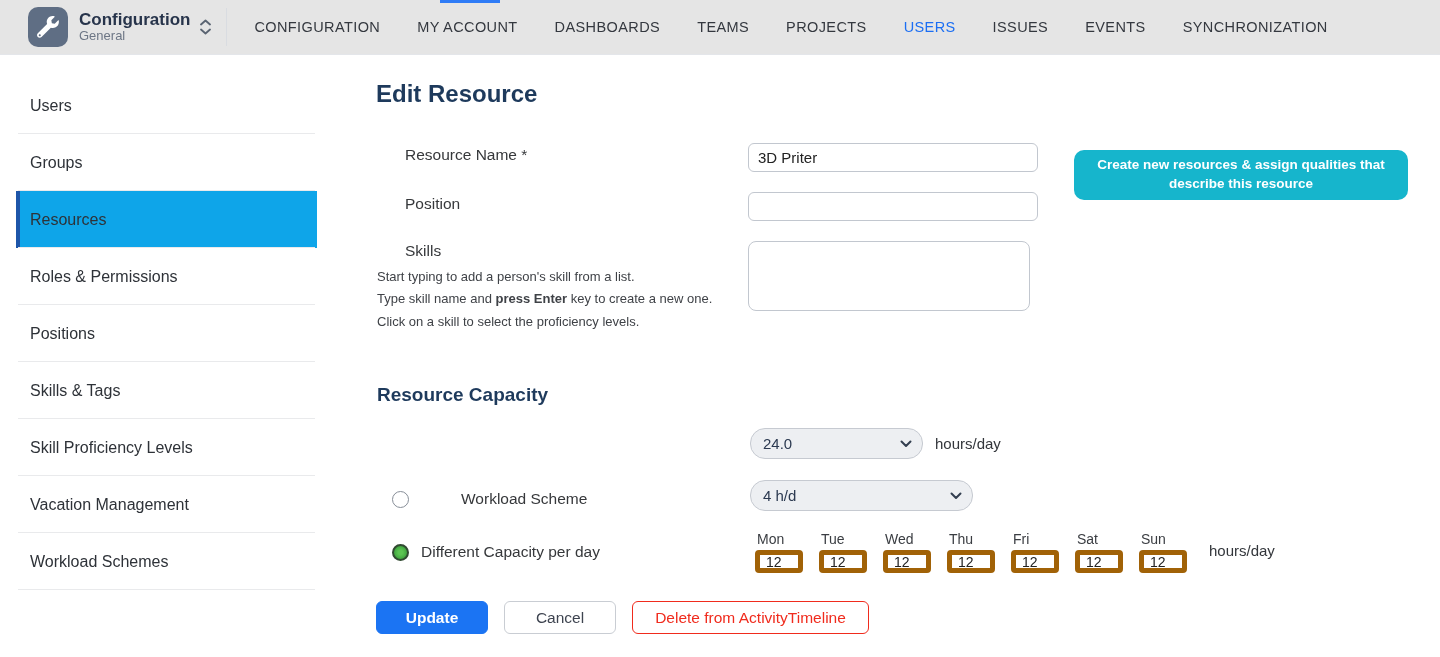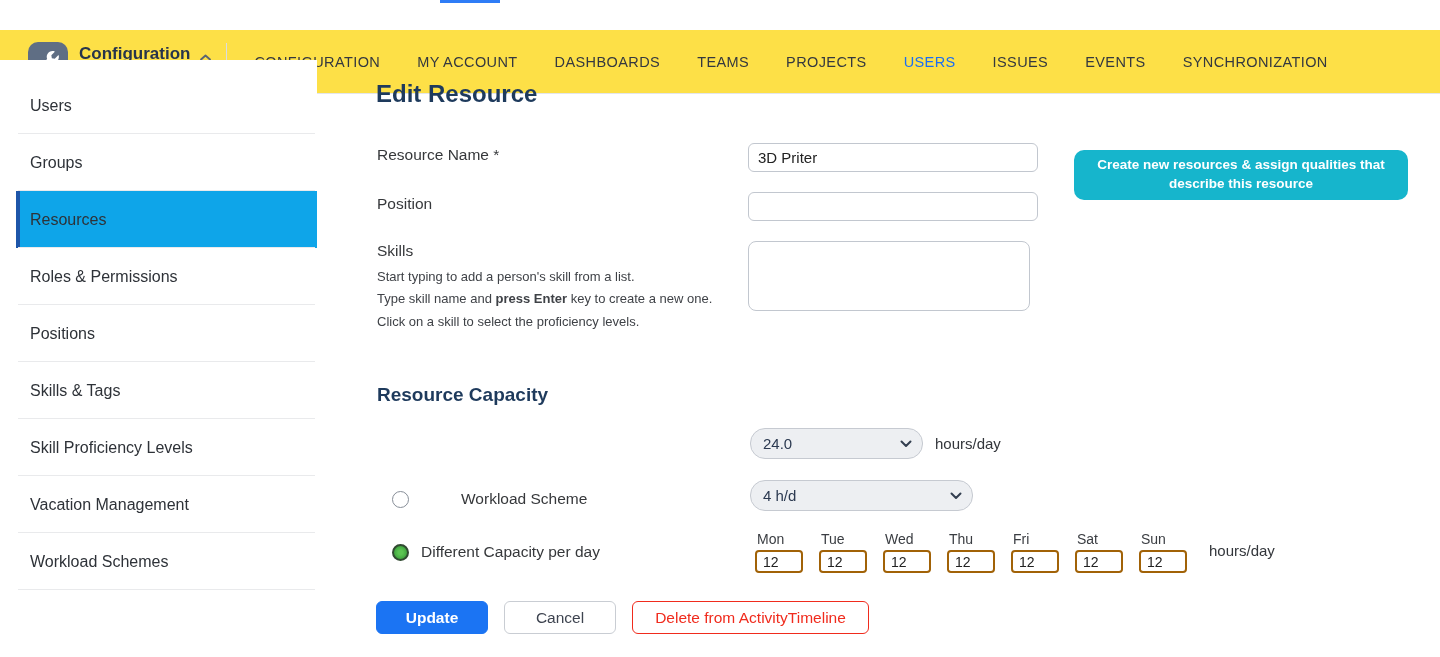--- a/index.html
+++ b/index.html
@@ -5,23 +5,23 @@
   * { box-sizing: border-box; margin: 0; padding: 0; }
   html,body { width:1440px; height:657px; }
   body {
     font-family: "Liberation Sans", "DejaVu Sans", sans-serif;
     background:#fff; color:#2e3238;
   }
   .frame { position:relative; width:1440px; height:657px; background:#fff; overflow:hidden; }
 
   
   .header {
-    position:absolute; top:0; left:0; width:1440px; height:64px;
-    background:#fde047; border-bottom:1px solid #e4e6ea;
-    display:flex; align-items:center;margin-top:30px;
+    position:absolute; top:0; left:0; width:1440px; height:55px;
+    background:#e5e5e5; border-bottom:1px solid #e4e6ea;
+    display:flex; align-items:center;
   }
   .progress-bar { position:absolute; top:0; left:440px; width:60px; height:3px; background:#2f7cf6; z-index:5; }
   .brand { display:flex; align-items:center; padding-left:28px; }
   .logo-tile {
     width:40px; height:40px; border-radius:10px; background:#5f6e84;
     display:flex; align-items:center; justify-content:center; flex:0 0 auto;
   }
   .brand-text { margin-left:11px; line-height:1.15; }
   .brand-title { font-size:17px; font-weight:700; color:#27344b; }
   .brand-sub { font-size:13px; color:#6d7685; }
@@ -40,21 +40,21 @@
   .side-item {
     position:relative; height:57px; display:flex; align-items:center;
     padding-left:14px; font-size:16px; color:#2e3238; cursor:pointer;
   }
   .side-item::after { content:""; position:absolute; left:2px; right:2px; bottom:0; height:1px; background:#e9eaec; }
   .side-item.active { background:#0ea5e9; box-shadow: inset 4px 0 0 #1d55a9; }
 
   
   .page-title { position:absolute; left:376px; top:80px; font-size:24px; font-weight:600; color:#1e3a5c; }
 
-  .field-label { font-size:15.5px; color:#36383b; }
+  .field-label { font-size:15.5px; color:#36383b;margin-left:28px; }
   .text-input {
     border:1px solid #c2c7cf; border-radius:6px; height:29px; padding:0 9px;
     font-size:15px; color:#222; font-family:inherit; background:#fff; outline:none;
   }
   .row-name-label { position:absolute; left:377px; top:146px; }
   .row-name-input { position:absolute; left:748px; top:143px; width:290px; }
   .row-pos-label { position:absolute; left:377px; top:195px; }
   .row-pos-input { position:absolute; left:748px; top:192px; width:290px; }
 
   .skills-block { position:absolute; left:377px; top:242px; width:360px; }
@@ -94,21 +94,21 @@
   }
   .sel-24 { position:absolute; left:750px; top:428px; width:173px; }
   .sel-wl { position:absolute; left:750px; top:480px; width:223px; }
   .unit-text { font-size:15px; color:#33363b; }
   .unit-std { position:absolute; left:935px; top:435px; }
 
   .perday-grid { position:absolute; left:755px; top:531px; display:flex; align-items:center; }
   .day-col { width:48px; margin-right:16px; }
   .day-name { font-size:14px; color:#3a3d42; margin-bottom:3px; padding-left:2px; }
   .day-input {
-    width:48px; height:23px; border:2px solid #a16207; border-radius:4px;
+    width:48px; height:23px; border:5px solid #a16207; border-radius:4px;
     font-size:14px; padding:0 0 0 6px; font-family:inherit; color:#222; outline:none;
   }
   .unit-perday { margin-left:6px; padding-bottom:3px; }
 
   .actions { position:absolute; left:376px; top:601px; display:flex; }
   .btn { height:33px; border-radius:6px; font-family:inherit; font-size:15.5px; cursor:pointer; }
   .btn-update { width:112px; background:#1b74f3; border:1px solid #1b74f3; color:#fff; font-weight:700; }
   .btn-cancel { width:112px; margin-left:16px; background:#fff; border:1px solid #c9cdd3; color:#3e4450; }
   .btn-delete { width:237px; margin-left:16px; background:#fff; border:1px solid #f02b1d; color:#f02b1d; }
 

